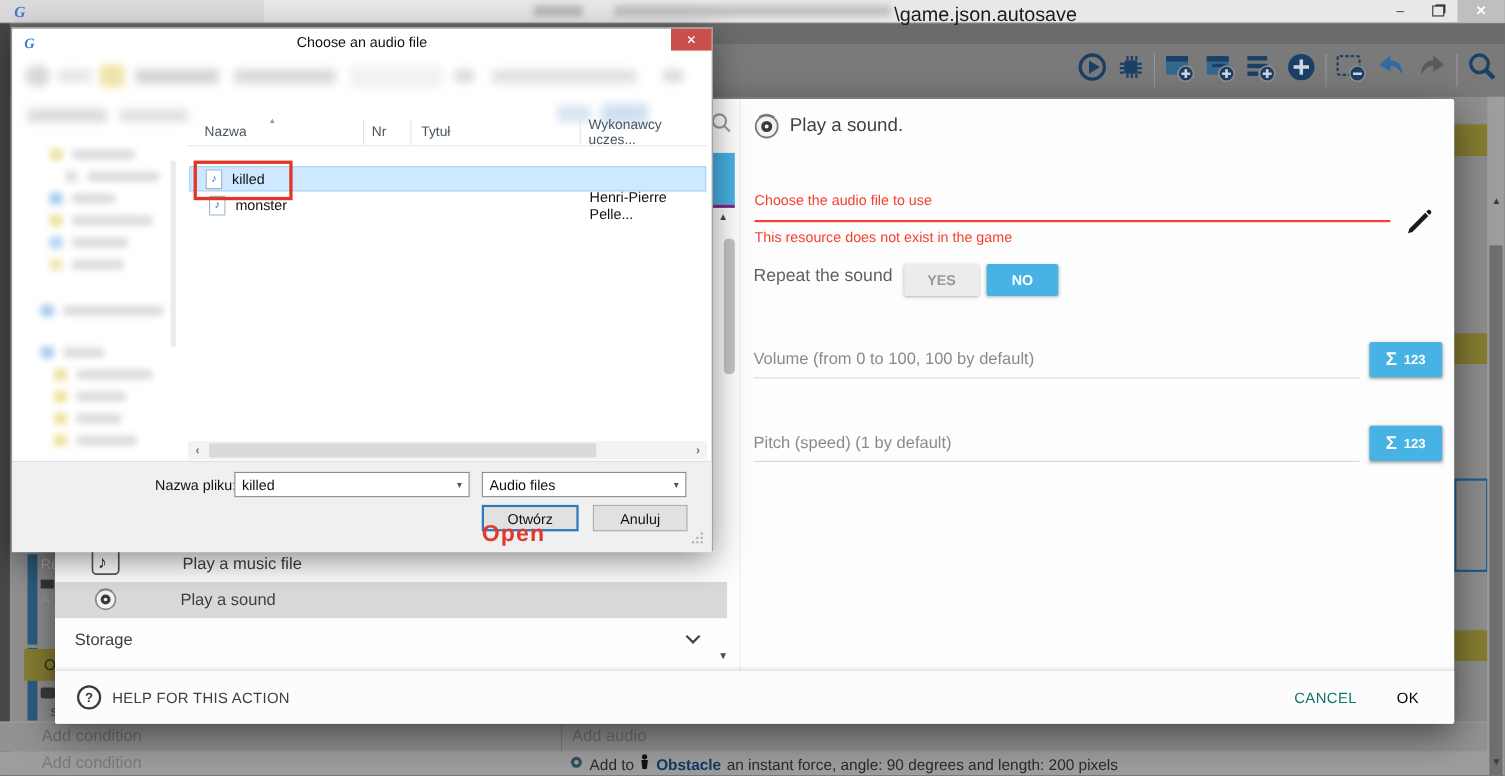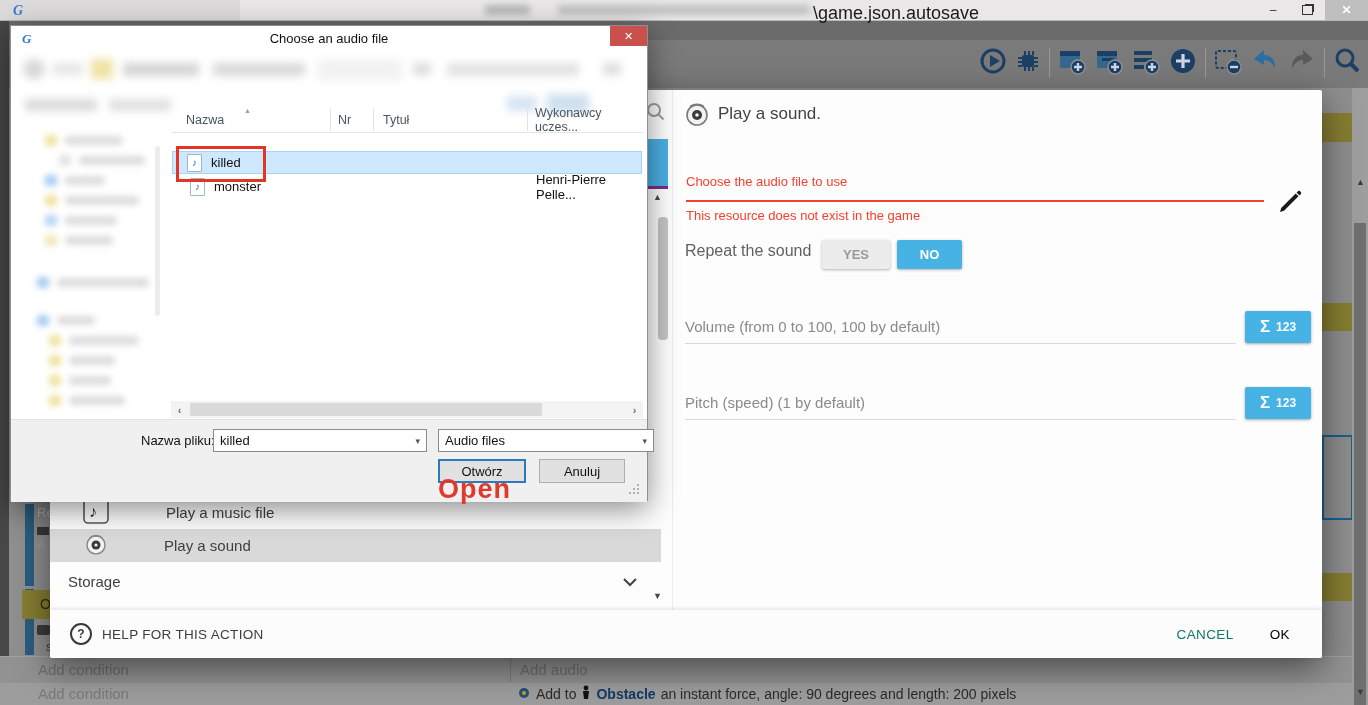--- a/index.html
+++ b/index.html
@@ -77,21 +77,21 @@
     display:flex;align-items:center;padding:0 6px;}
   .w-caret{margin-left:auto;color:#555;font-size:9px;}
   .w-btn{background:#e1e1e1;border:1px solid #adadad;box-sizing:border-box;font-size:13px;color:#111;
     display:flex;align-items:center;justify-content:center;cursor:pointer;}
   .hscroll{left:160px;top:375px;width:472px;height:17px;background:#f3f3f3;display:flex;align-items:center;}
   .hscroll .arr{width:17px;text-align:center;color:#6f6f6f;font-size:11px;font-weight:bold;cursor:pointer;}
   .hthumb{height:13px;background:#dadada;border-radius:1px;cursor:pointer;}
 
   
   .anno-rect{left:176px;top:146px;width:84px;height:30px;border:3px solid #e23427;z-index:40;}
-  .anno-open{left:438px;top:474px;font-size:27px;font-weight:600;letter-spacing:1px;color:#e03a2c;z-index:40;}
+  .anno-open{left:438px;top:474px;font-size:21px;font-weight:600;letter-spacing:1px;color:#e03a2c;z-index:40;}
 </style>
 </head>
 <body>
 
 <div id="screen">
 
   <div class="abs bg-strip"></div>
   <div class="abs bg-toolbar"></div>
   <div class="abs bg-sheet"></div>
   <div class="abs left-dark"></div>
@@ -411,21 +411,21 @@
       <div class="hthumb" style="width:352px;margin-left:2px;"></div>
       <span class="arr" style="margin-left:auto;">›</span>
     </div>
 
     <div class="abs fdlg-footer">
       <span class="abs" style="left:130px;top:13px;font-size:13px;color:#111;">Nazwa pliku:</span>
       <div class="abs w-input" style="left:202px;top:9px;width:214px;height:23px;">
         <span>killed</span>
         <span class="w-caret">▾</span>
       </div>
-      <div class="abs w-input" style="left:427px;top:9px;width:216px;height:23px;">
+      <div class="abs w-input" style="left:427px;top:9px;width:186px;height:23px;">
         <span>Audio files</span>
         <span class="w-caret">▾</span>
       </div>
       <div class="abs w-btn" style="left:427px;top:39px;width:88px;height:24px;border:2px solid #2f78bd;">Otwórz</div>
       <div class="abs w-btn" style="left:528px;top:39px;width:86px;height:24px;">Anuluj</div>
       <div class="abs" style="left:618px;top:64px;width:10px;height:10px;">
         <span style="position:absolute;right:0;bottom:0;width:2px;height:2px;background:#b0b0b0;box-shadow:-4px 0 #b0b0b0,0 -4px #b0b0b0,-4px -4px #b0b0b0,-8px 0 #b0b0b0,0 -8px #b0b0b0;"></span>
       </div>
     </div>
   </div>

